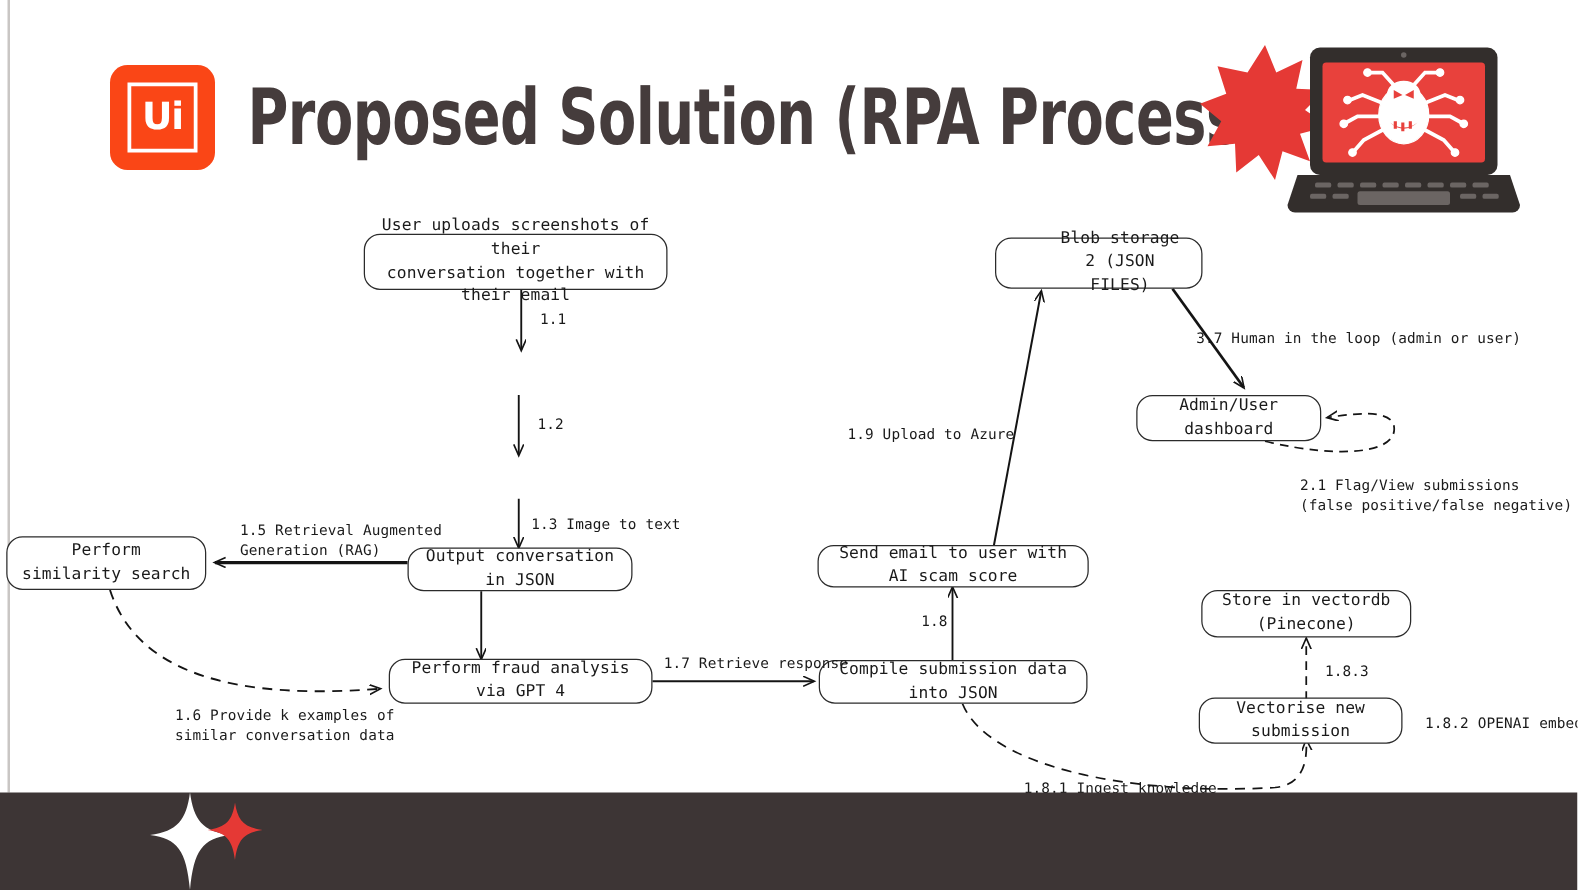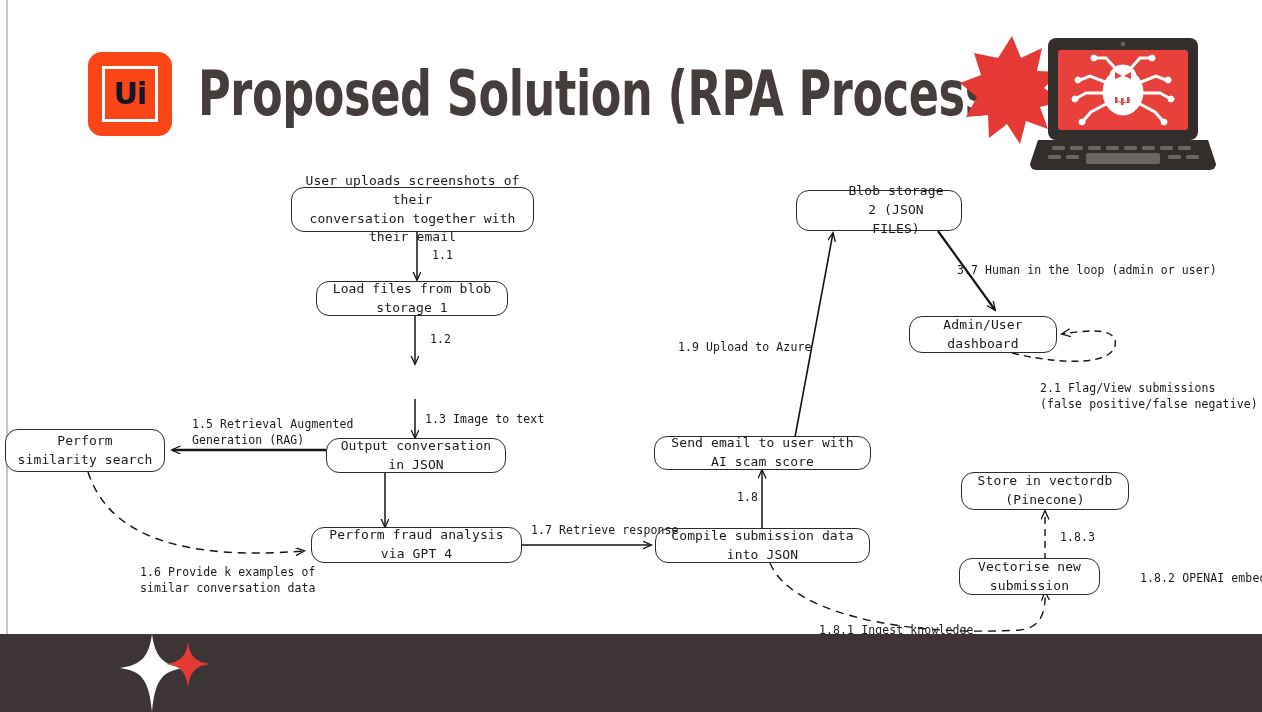--- a/index.html
+++ b/index.html
@@ -46,21 +46,21 @@
     align-items: center;
     justify-content: center;
     flex: 0 0 auto;
   }
   .ui-logo .mark {
     width: 50px; height: 50px;
     border: 3px solid #ffffff;
     display: flex;
     align-items: center;
     justify-content: center;
-    color: #0f172a;
+    color: #ffffff;
     font-family: "DejaVu Sans", "Liberation Sans", sans-serif;
     font-weight: 700;
     font-size: 30px;
     line-height: 1;
     letter-spacing: -1px;
   }
   .slide-title {
     font-family: "Liberation Sans Narrow", "DejaVu Sans Condensed", "Liberation Sans", sans-serif;
     font-weight: 700;
     font-size: 62px;
@@ -232,40 +232,39 @@
     <path d="M1012,353 C1075,368 1120,362 1115,340 C1111,327 1082,331 1062,334" stroke-width="1.4" stroke-dasharray="7 5" marker-end="url(#ah)"></path>
 
     <path d="M770,563 C790,612 900,637 1020,630 C1042,628 1046,610 1045,592" stroke-width="1.4" stroke-dasharray="8 6" marker-end="url(#ah)"></path>
 
     <line x1="1045" y1="560" x2="1045" y2="511" stroke-width="1.4" stroke-dasharray="7 5" marker-end="url(#ah)"></line>
   </svg>
 
   <div class="node" style="left:291px; top:187px; width:243px; height:45px;">User uploads screenshots of their
 conversation together with their email</div>
 
-  <div class="node" style="left:316px; top:281px; width:192px; height:35px;">Load files from blob storage 1</div>
 
 
   <div class="node" style="left:326px; top:438px; width:180px; height:35px;">Output conversation in JSON</div>
 
   <div class="node" style="left:5px; top:429px; width:160px; height:43px;">Perform similarity search</div>
 
   <div class="node" style="left:311px; top:527px; width:211px; height:36px;">Perform fraud analysis via GPT 4</div>
 
   <div class="node" style="left:655px; top:528px; width:215px; height:35px;">Compile submission data into JSON</div>
 
   <div class="node" style="left:654px; top:436px; width:217px; height:34px;">Send email to user with AI scam score</div>
 
   <div class="node" style="left:796px; top:190px; width:166px; height:41px;padding-left:44px;">Blob storage 2 (JSON FILES)</div>
 
   <div class="node" style="left:909px; top:316px; width:148px; height:37px;">Admin/User dashboard</div>
 
   <div class="node" style="left:961px; top:472px; width:168px; height:38px;">Store in vectordb (Pinecone)</div>
 
-  <div class="node" style="left:959px; top:558px; width:141px; height:37px;">Vectorise new submission</div>
+  <div class="node" style="left:959px; top:558px; width:163px; height:37px;">Vectorise new submission</div>
 
   <div class="edge-label" style="left:432px; top:247px;">1.1</div>
 
   <div class="edge-label" style="left:430px; top:331px;">1.2</div>
 
   <div class="edge-label" style="left:425px; top:411px;">1.3 Image to text</div>
 
 
   <div class="edge-label" style="left:192px; top:416px;">1.5 Retrieval Augmented
 Generation (RAG)</div>

